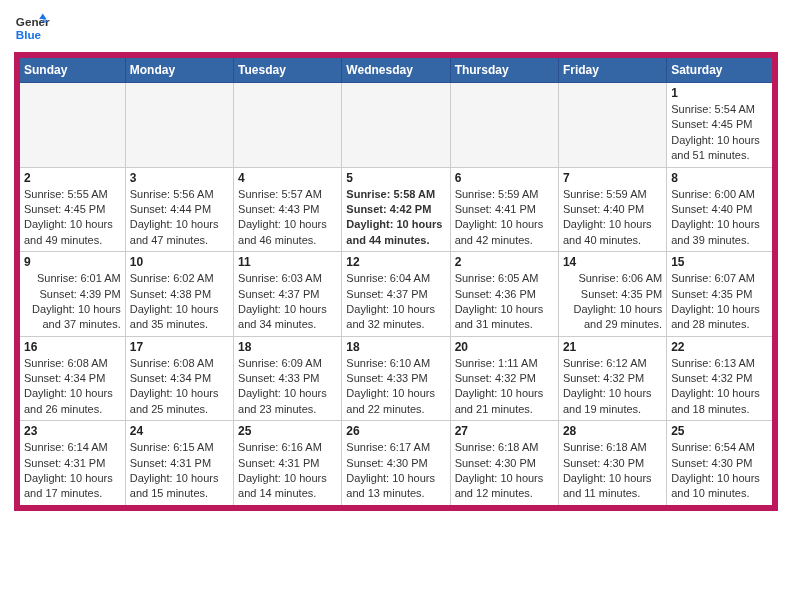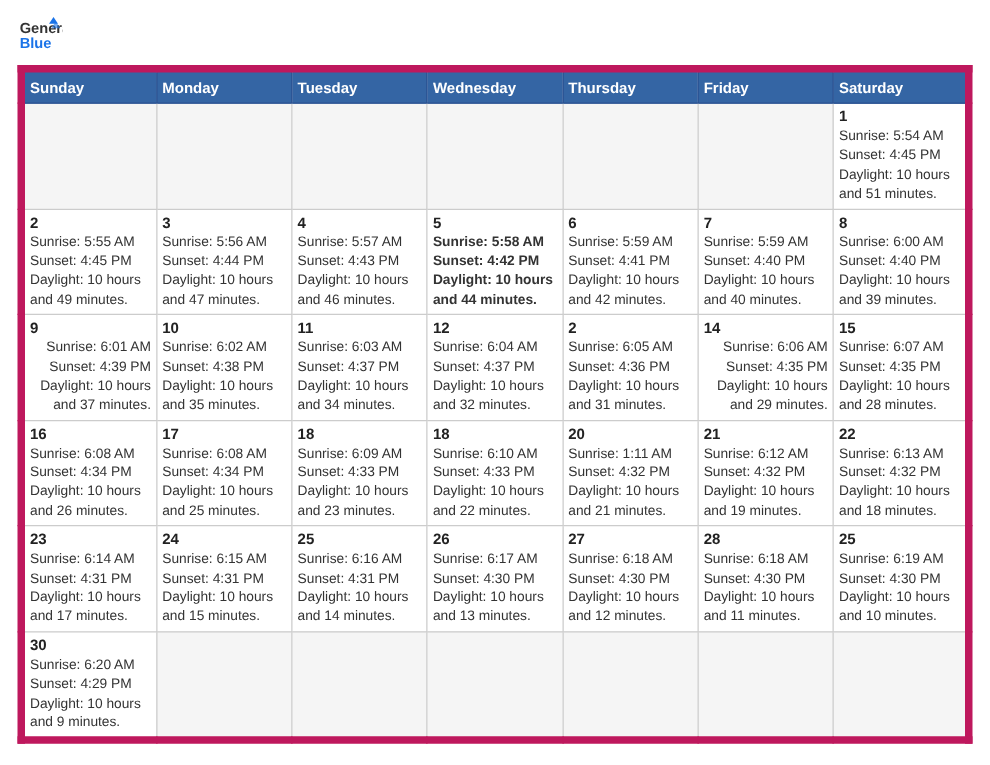--- a/index.html
+++ b/index.html
@@ -327,36 +327,21 @@
           </td>
           <td class="has-data">
             <span class="day-num">28</span>
             <div class="day-info" style="white-space: pre-line;">Sunrise: 6:18 AM
 Sunset: 4:30 PM
 Daylight: 10 hours
 and 11 minutes.</div>
           </td>
           <td class="has-data">
             <span class="day-num">25</span>
-            <div class="day-info" style="white-space: pre-line;">Sunrise: 6:19 AM
+            <div class="day-info" style="white-space: pre-line;">Sunrise: 6:54 AM
 Sunset: 4:30 PM
 Daylight: 10 hours
 and 10 minutes.</div>
           </td>
-        </tr>
-        <tr class="last-row">
-          <td class="has-data">
-            <span class="day-num">30</span>
-            <div class="day-info" style="white-space: pre-line;">Sunrise: 6:20 AM
-Sunset: 4:29 PM
-Daylight: 10 hours
-and 9 minutes.</div>
-          </td>
-          <td class="empty-cell"></td>
-          <td class="empty-cell"></td>
-          <td class="empty-cell"></td>
-          <td class="empty-cell"></td>
-          <td class="empty-cell"></td>
-          <td class="empty-cell"></td>
         </tr>
       </tbody>
   </table>
 </div>
 
 </body></html>

